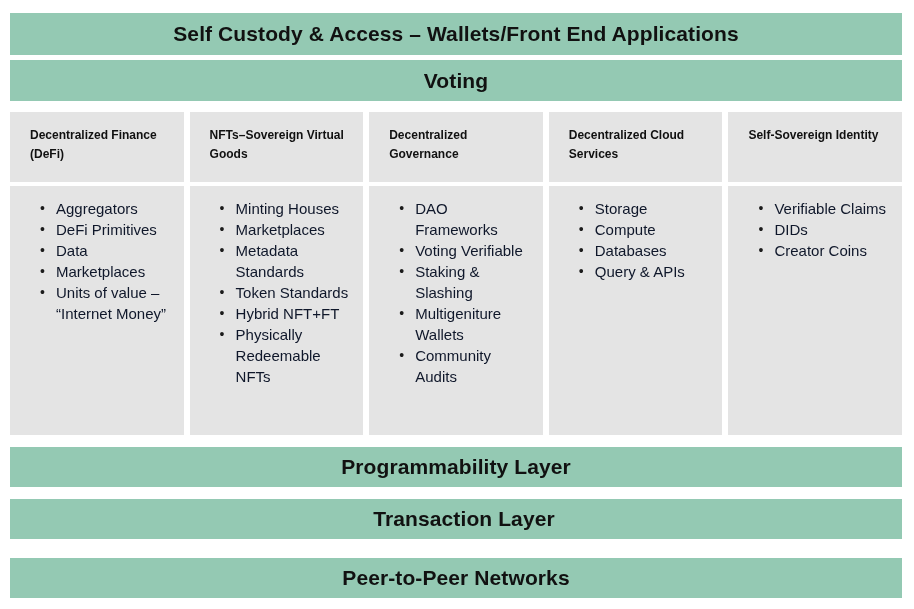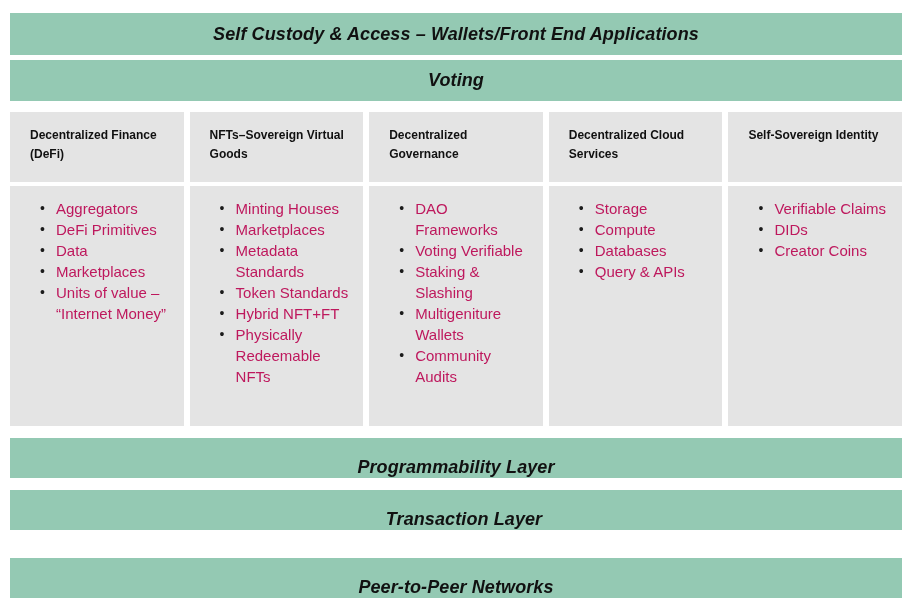--- a/index.html
+++ b/index.html
@@ -21,35 +21,34 @@
     padding: 13px 12px 11px 10px;
     display: flex;
     flex-direction: column;
   }
 
   
   .layer-bar {
     background: #94c9b3;
     color: #111111;
     font-weight: bold;
-    font-size: 18px;
+    font-size: 21px;
     letter-spacing: 0.1px;
     display: flex;
     align-items: center;
     justify-content: center;
     text-align: center;
     flex: 0 0 auto;
-    font-style: italic;
   }
   .bar-top      { height: 42px; }
   .bar-agents   { height: 41px; margin-top: 5px; }
-  .bar-bottom   { height: 40px; align-items: flex-end; }
+  .bar-bottom   { height: 40px; }
   .bar-bottom.first { margin-top: 12px; }
   .bar-bottom.mid   { margin-top: 12px; padding-left: 16px; }
-  .bar-bottom.last  { margin-top: 28px; }
+  .bar-bottom.last  { margin-top: 19px; }
 
   
   .columns {
     margin-top: 11px;
     display: flex;
     flex: 1 1 auto;
     gap: 6px;
     min-height: 0;
   }
   .column {
@@ -79,21 +78,21 @@
   }
   ul.items {
     list-style: none;
     margin: 0;
     padding: 0 0 0 30px;
   }
   ul.items li {
     position: relative;
     font-size: 15px;
     line-height: 21px;
-    color: #be185d;
+    color: #0f172a;
     padding-left: 16px;
     margin: 0 0 0 0;
   }
   ul.items li::before {
     content: "\2022";
     position: absolute;
     left: 0;
     top: 0;
     font-size: 14px;
     line-height: 21px;

